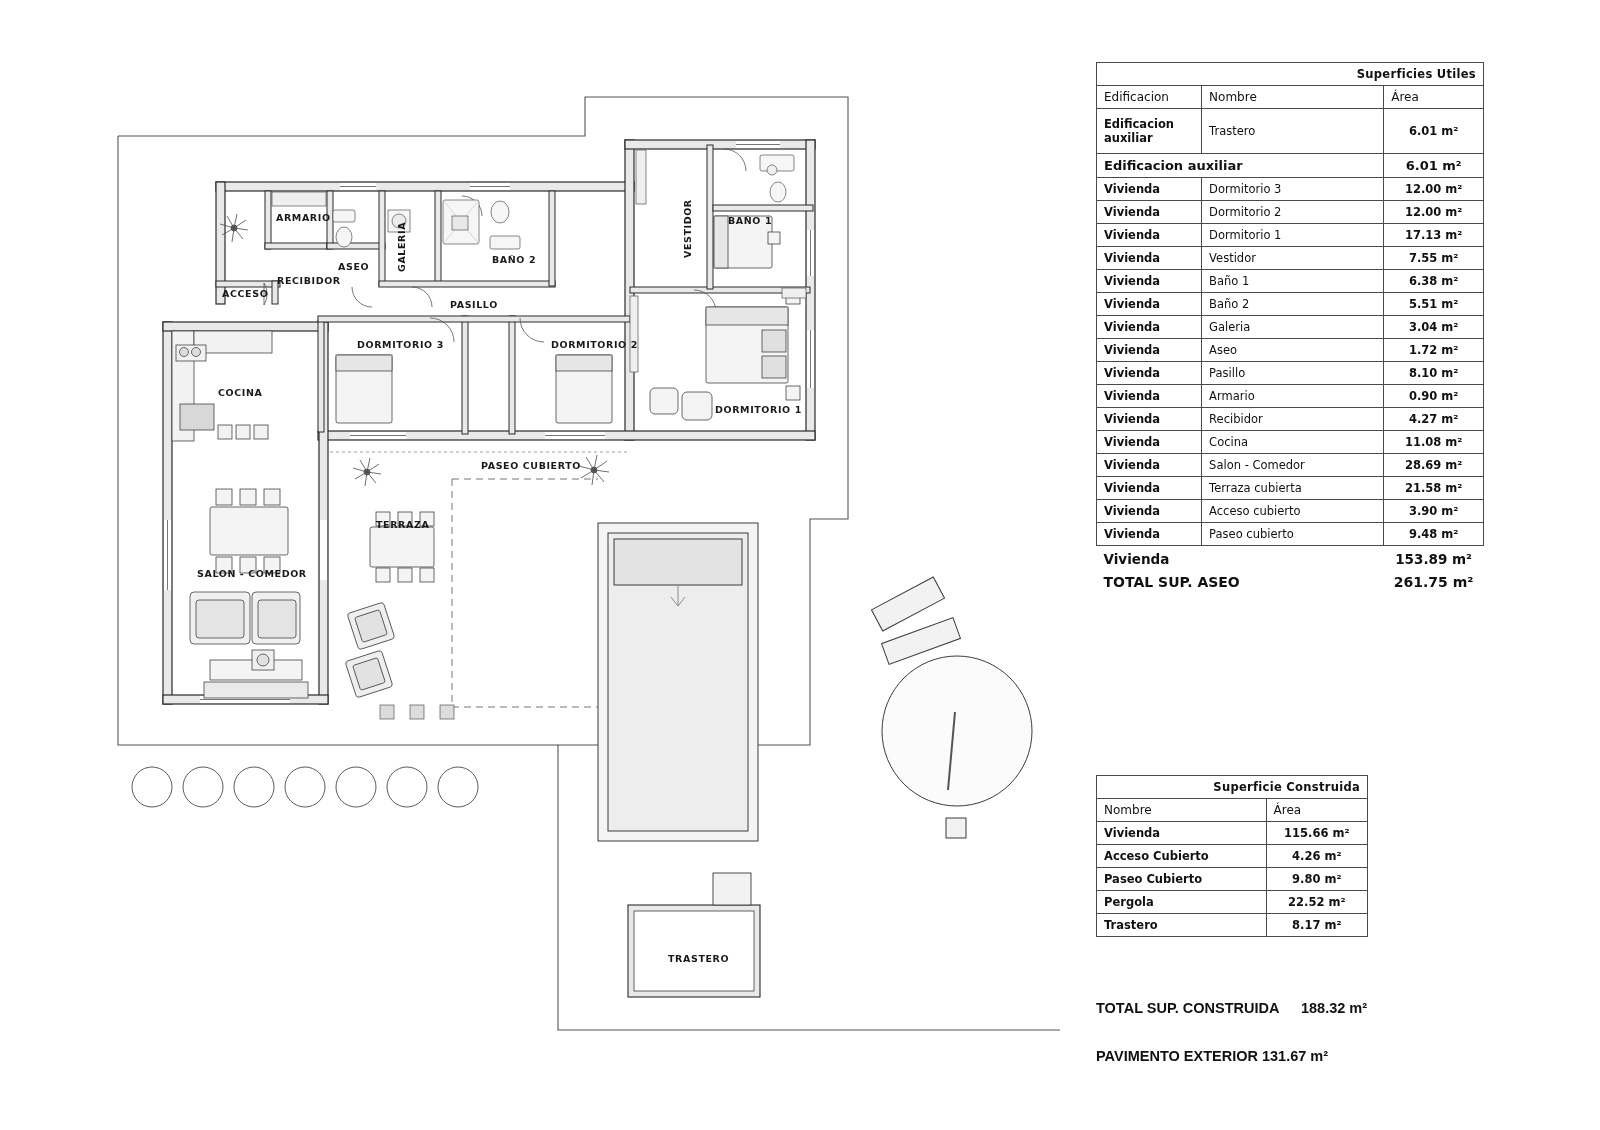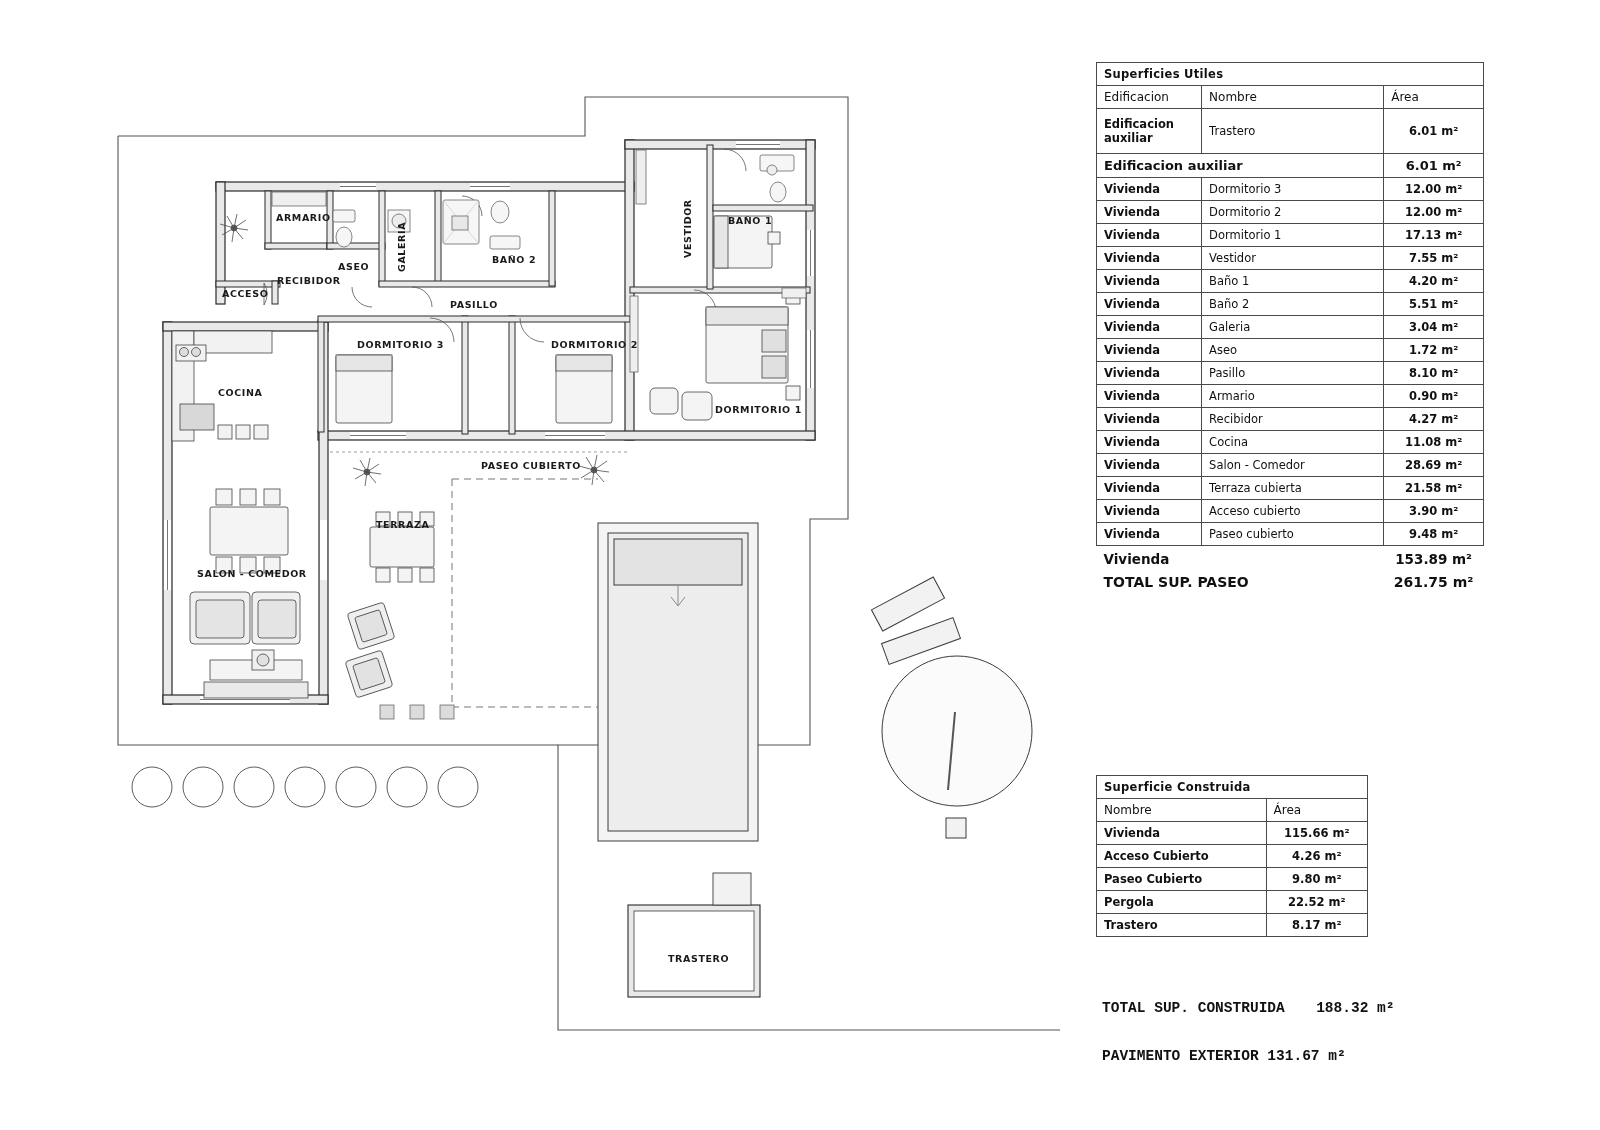--- a/index.html
+++ b/index.html
@@ -12,28 +12,28 @@
   .rlabel{position:absolute;font-family:"DejaVu Sans",sans-serif;font-size:9.5px;font-weight:bold;color:#1a1a1a;letter-spacing:.6px;white-space:nowrap;}
   .rlabel.vert{transform:rotate(-90deg);transform-origin:left top;}
 
   
   .tbl{position:absolute;border-collapse:collapse;font-family:"DejaVu Sans",sans-serif;}
   .t1{left:1096px;top:62px;width:388px;}
   .t2{left:1096px;top:775px;width:272px;}
 
   .tbl td{border:1px solid #4a4a4a;padding:4px 7px;font-size:11.5px;color:#111;vertical-align:middle;}
   .tbl td.num{text-align:center;}
-  .title-cell{text-align:left;font-size:15px;font-weight:bold;padding:8px 0;letter-spacing:.3px;}
+  .title-cell{text-align:right;font-size:15px;font-weight:bold;padding:8px 0;letter-spacing:.3px;}
   .hdr td{font-weight:normal;font-size:12px;}
   .b{font-weight:bold;}
   .rowtall td{padding-top:8px;padding-bottom:8px;}
   .sumrow td{border:none;border-top:1px solid #4a4a4a;font-weight:bold;font-size:13.5px;padding-top:5px;}
   .sumrow2 td{border:none;font-weight:bold;font-size:14px;padding-top:3px;}
 
-  .footline{position:absolute;font-family:Liberation Mono, monospace;font-weight:bold;font-size:14.5px;color:#111;margin-left:6px;}
+  .footline{position:absolute;font-family:Liberation Sans, sans-serif;font-weight:bold;font-size:14.5px;color:#111;}
   .tot-construida{left:1096px;top:1000px;}
   .pav{left:1096px;top:1048px;}
 </style>
 </head>
 <body>
 
 <div class="page">
 
   <div class="plan">
     <svg width="1090" height="1130" viewBox="0 0 1090 1130">
@@ -326,21 +326,21 @@
           <td class="b num">17.13 m²</td>
         </tr>
       <tr>
           <td class="b">Vivienda</td>
           <td>Vestidor</td>
           <td class="b num">7.55 m²</td>
         </tr>
       <tr>
           <td class="b">Vivienda</td>
           <td>Baño 1</td>
-          <td class="b num">4.20 m²</td>
+          <td class="b num">6.38 m²</td>
         </tr>
       <tr>
           <td class="b">Vivienda</td>
           <td>Baño 2</td>
           <td class="b num">5.51 m²</td>
         </tr>
       <tr>
           <td class="b">Vivienda</td>
           <td>Galeria</td>
           <td class="b num">3.04 m²</td>
@@ -389,21 +389,21 @@
           <td class="b">Vivienda</td>
           <td>Paseo cubierto</td>
           <td class="b num">9.48 m²</td>
         </tr>
 
       <tr class="sumrow">
         <td colspan="2">Vivienda</td>
         <td class="num">153.89 m²</td>
       </tr>
       <tr class="sumrow2">
-        <td colspan="2">TOTAL SUP. PASEO</td>
+        <td colspan="2">TOTAL SUP. ASEO</td>
         <td class="num">261.75 m²</td>
       </tr>
     </tbody>
   </table>
 
   <table class="tbl t2">
     <tbody>
       <tr>
         <td class="title-cell" colspan="2">Superficie Construida</td>
       </tr>

